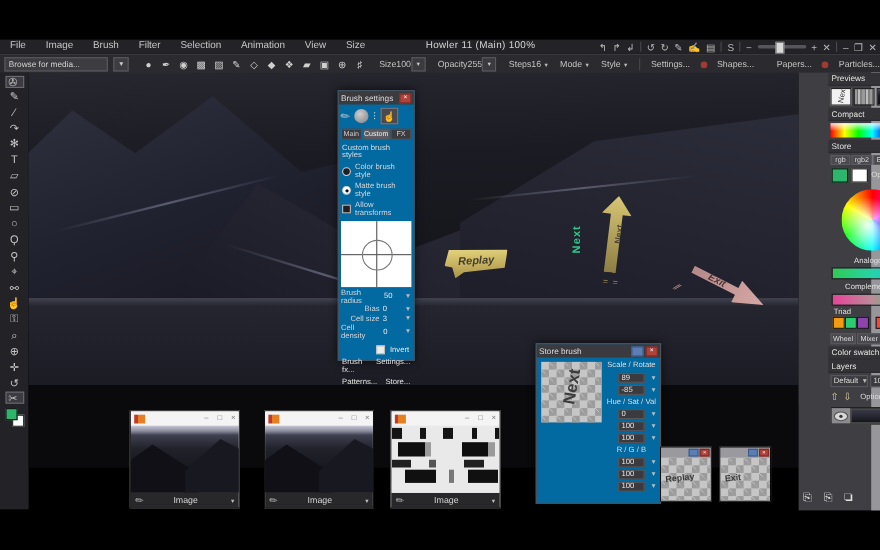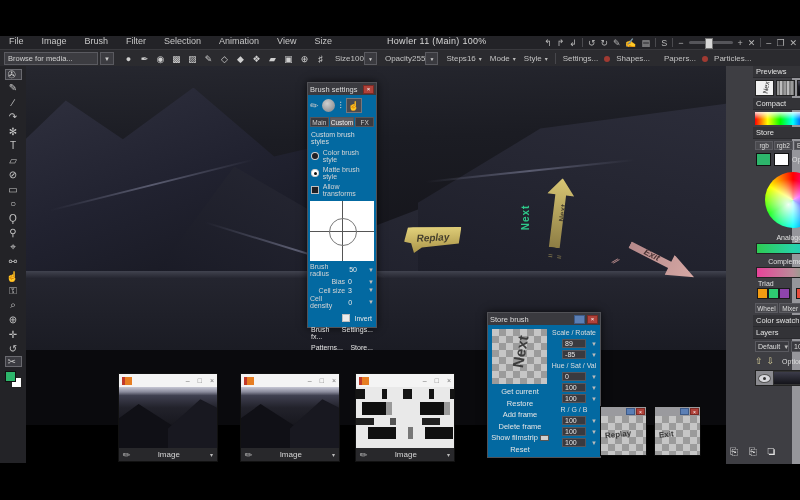--- a/index.html
+++ b/index.html
@@ -8,21 +8,21 @@
   .abs{position:absolute;}
   
   .menubar{left:0;top:36px;width:800px;height:13px;background:#232327;display:flex;font-size:9px;color:#c6c6c6;}
   .menubar .mi{padding:0 9px;cursor:default;}
   .menubar .title{margin-left:46px;color:#d6d6d6;letter-spacing:.3px;}
   .mb-right{position:absolute;right:3px;top:0;height:13px;display:flex;align-items:center;gap:5px;color:#b9b9b9;font-size:9px;}
   .mb-right .sep{width:1px;height:9px;background:#4a4a4e;}
   .slider{width:44px;height:3px;background:#55555a;border-radius:2px;position:relative;}
   .slider .knob{position:absolute;left:16px;top:-3px;width:6px;height:9px;background:#d8d8d8;border:1px solid #777;}
   
-  .toolbar2{left:0;top:49px;width:800px;height:17px;background:#2b2b2f;border-top:1px solid #39393d;display:flex;align-items:center;font-size:8px;color:#c3c3c3;}
+  .toolbar2{left:0;top:49px;width:800px;height:17px;background:#2b2b2f;border-top:1px solid #39393d;display:flex;align-items:center;font-size:8px;color:#c3c3c3;justify-content:space-between;}
   .browse{margin-left:4px;width:86px;height:11px;background:#3c3c41;border:1px solid #5a5a60;font-size:7.5px;color:#d2d2d2;display:flex;align-items:center;padding:0 3px;}
   .ddbox{width:12px;height:11px;background:#3c3c41;border:1px solid #5a5a60;display:flex;align-items:center;justify-content:center;font-size:6px;color:#ccc;margin-left:2px;}
   .tbicons{display:flex;margin-left:8px;gap:3px;}
   .tbicons .ico{width:13px;height:13px;display:flex;align-items:center;justify-content:center;font-size:9px;color:#cfcfcf;}
   .tb-field{display:flex;align-items:center;gap:0;margin-left:8px;}
   .spin{width:11px;height:11px;background:#3a3a3f;border:1px solid #5a5a60;display:flex;align-items:center;justify-content:center;font-size:5px;color:#ccc;}
   .tb-sep{width:1px;height:11px;background:#47474c;margin:0 7px;}
   .dotbadge{width:6px;height:6px;border-radius:50%;background:var(--badge-red,#a03a32);margin:0 6px;}
   .dd{font-size:6px;color:#bbb;margin-left:3px;}
   
@@ -425,31 +425,20 @@
           </div>
         <div class="sb-spin">
             <span class="v">100</span>
             <span class="dd">▼</span>
           </div>
         <div class="sb-spin">
             <span class="v">100</span>
             <span class="dd">▼</span>
           </div>
       </div>
-      <div class="sb-btns">
-        <div class="sb-btn">Get current</div>
-        <div class="sb-btn">Restore</div>
-        <div class="sb-btn">Add frame</div>
-        <div class="sb-btn">Delete frame</div>
-        <div class="sb-btn">
-            <span>Show filmstrip</span>
-            <span class="film"></span>
-          </div>
-        <div class="sb-btn">Reset</div>
-      </div>
     </div>
   </div>
 
   <div class="abs rpanel">
     <div class="rscroll">
       <div class="sup">▲</div>
     </div>
     <div class="rin">
       <div class="hdr">
         <span>Previews</span>

